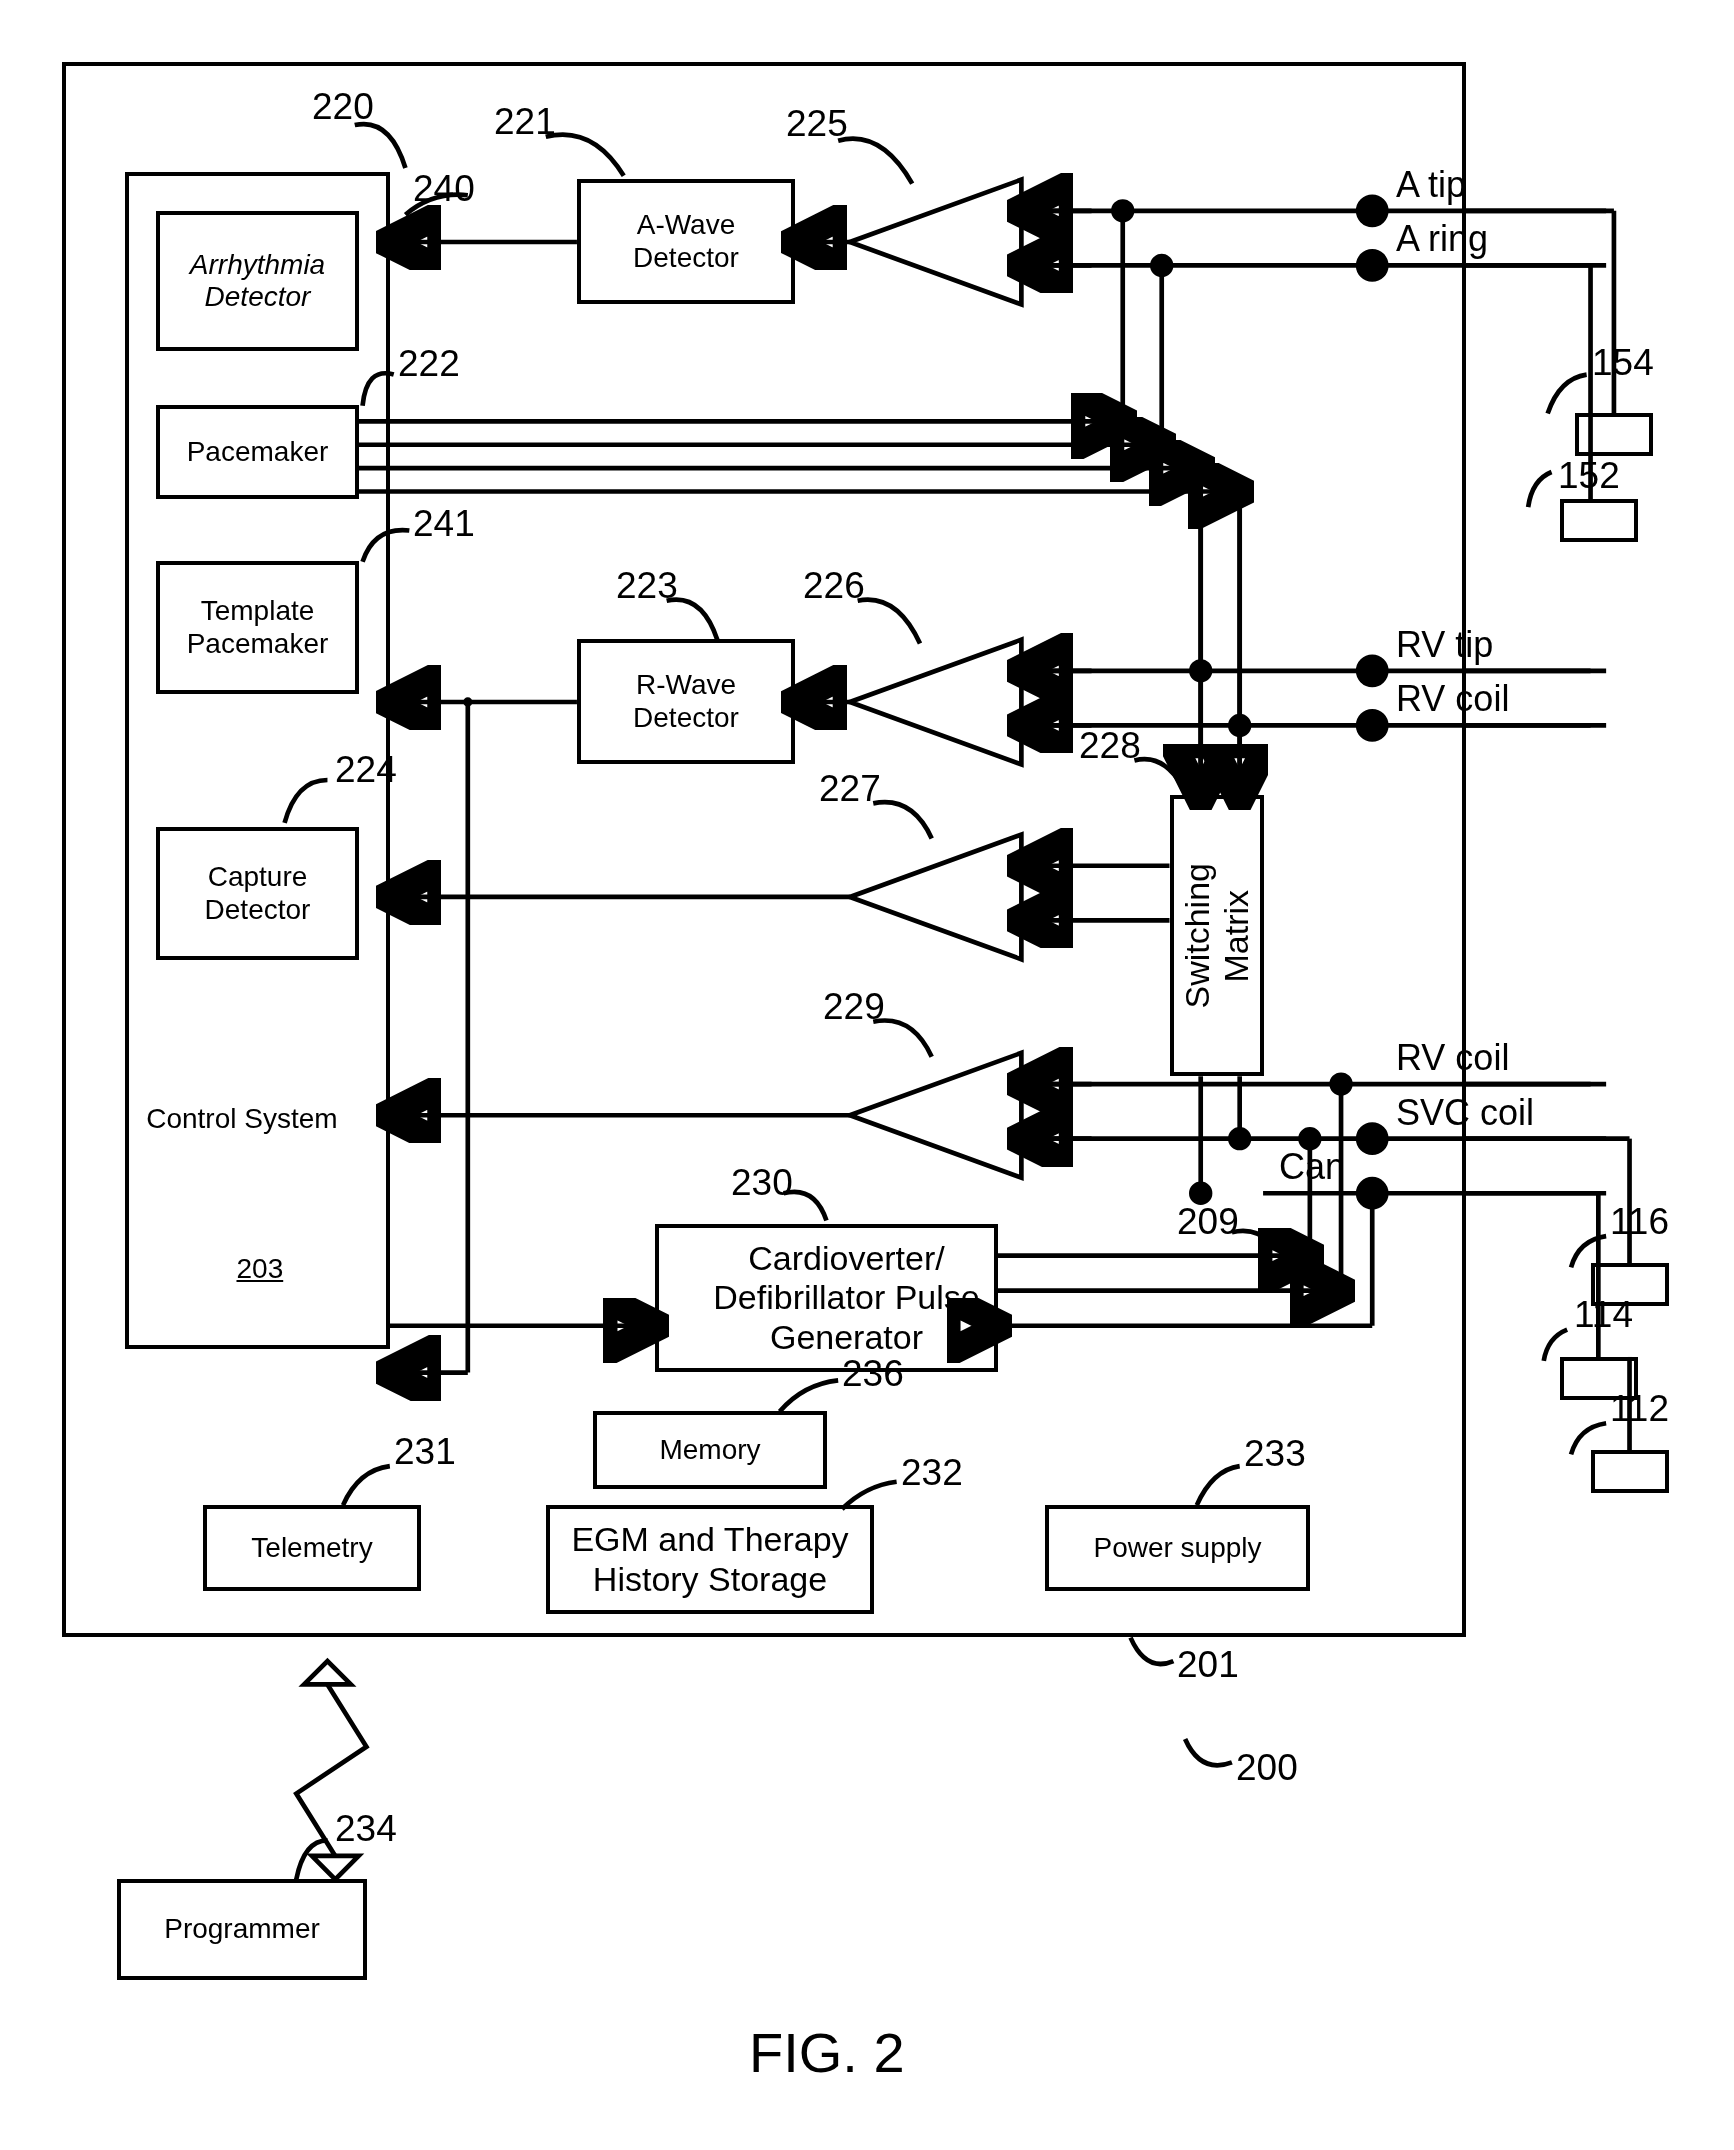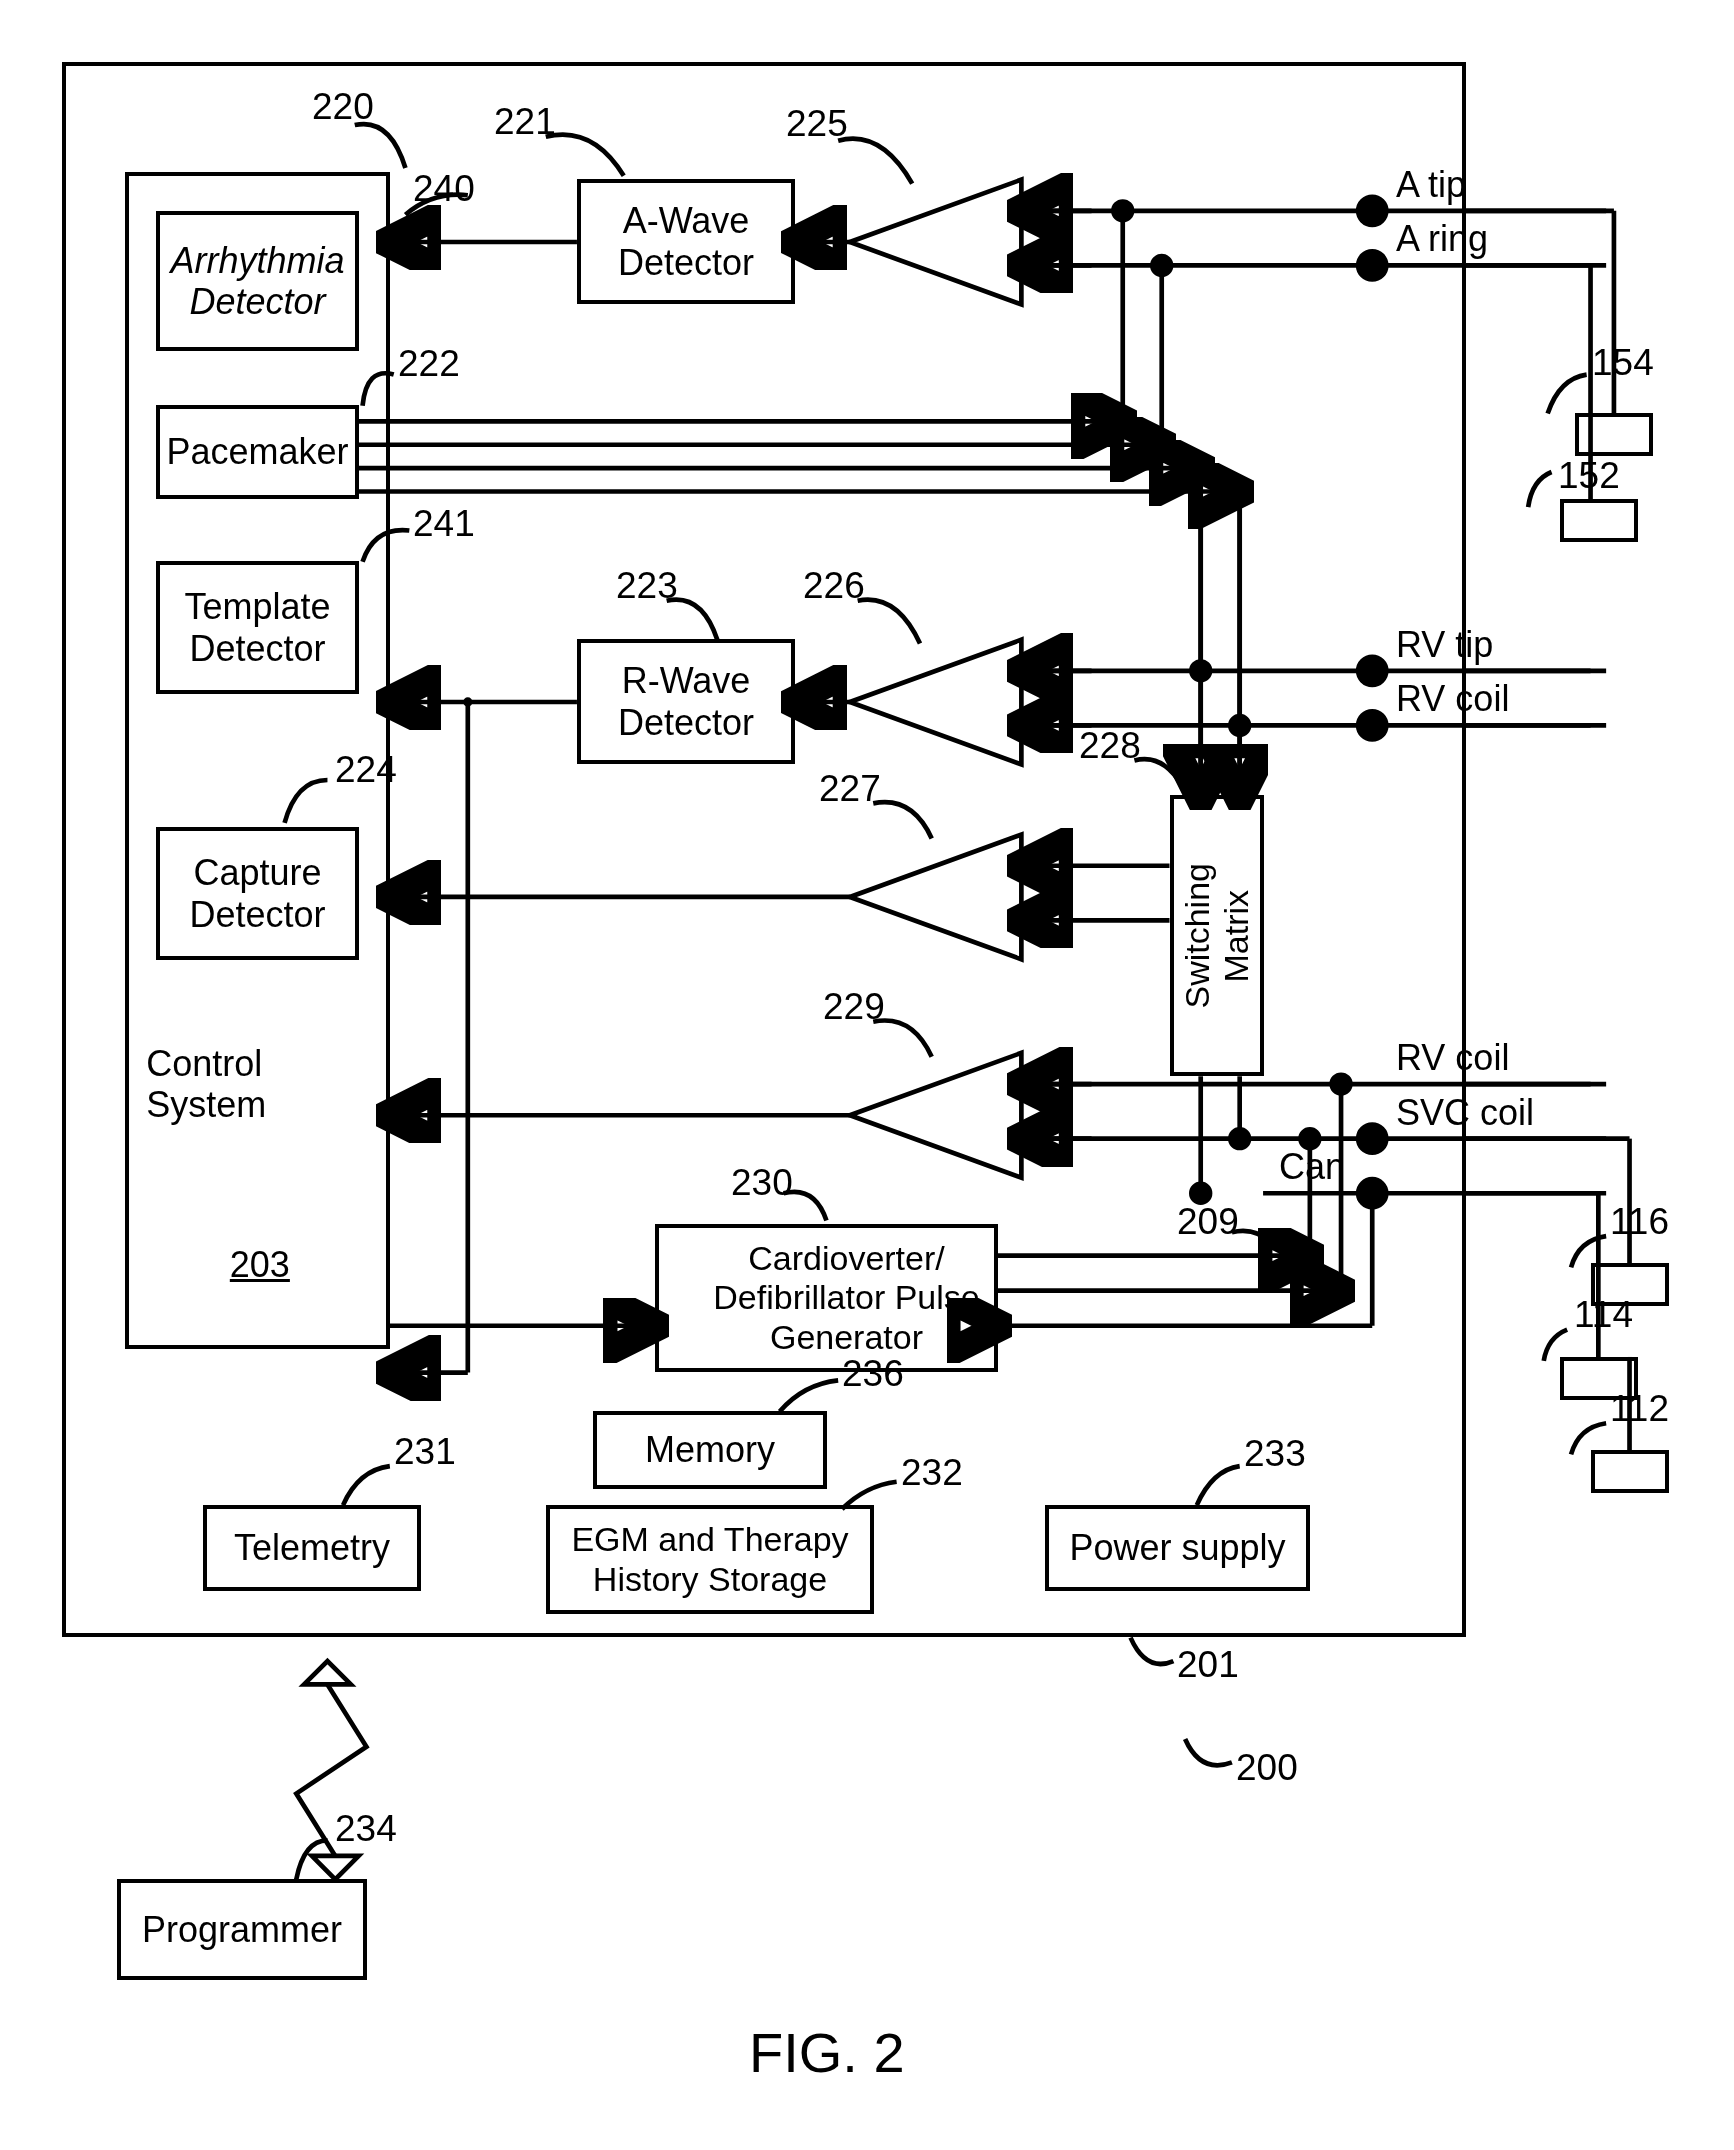--- a/index.html
+++ b/index.html
@@ -30,21 +30,21 @@
     color: #000;
     white-space: nowrap;
   }
   .num { font-size: 37px; }
   .figlabel {
     position: absolute;
     font-size: 56px;
     font-weight: 500;
   }
   .txt {
-    font-size: 36px;
+    font-size: 28px;
     line-height: 1.15;
     padding: 4.7px;
   }
   .small-txt { font-size: 34px; }
   .underline { text-decoration: underline; }
   svg.wire {
     position: absolute;
     top: 0;
     left: 0;
     width: 1734px;
@@ -83,21 +83,21 @@
 
   <div class="box" style="left:156px; top:211px; width:203px; height:140px;font-style:italic;">
     <div class="txt" style="white-space:pre-line;">Arrhythmia
 Detector</div>
   </div>
   <div class="box" style="left:156px; top:405px; width:203px; height:94px;">
     <div class="txt">Pacemaker</div>
   </div>
   <div class="box" style="left:156px; top:561px; width:203px; height:133px;">
     <div class="txt" style="white-space:pre-line;">Template
-Detector</div>
+Pacemaker</div>
   </div>
   <div class="box" style="left:156px; top:827px; width:203px; height:133px;">
     <div class="txt" style="white-space:pre-line;">Capture
 Detector</div>
   </div>
 
   <div class="box" style="left:577px; top:179px; width:218px; height:125px;">
     <div class="txt" style="white-space:pre-line;">A-Wave
 Detector</div>
   </div>

